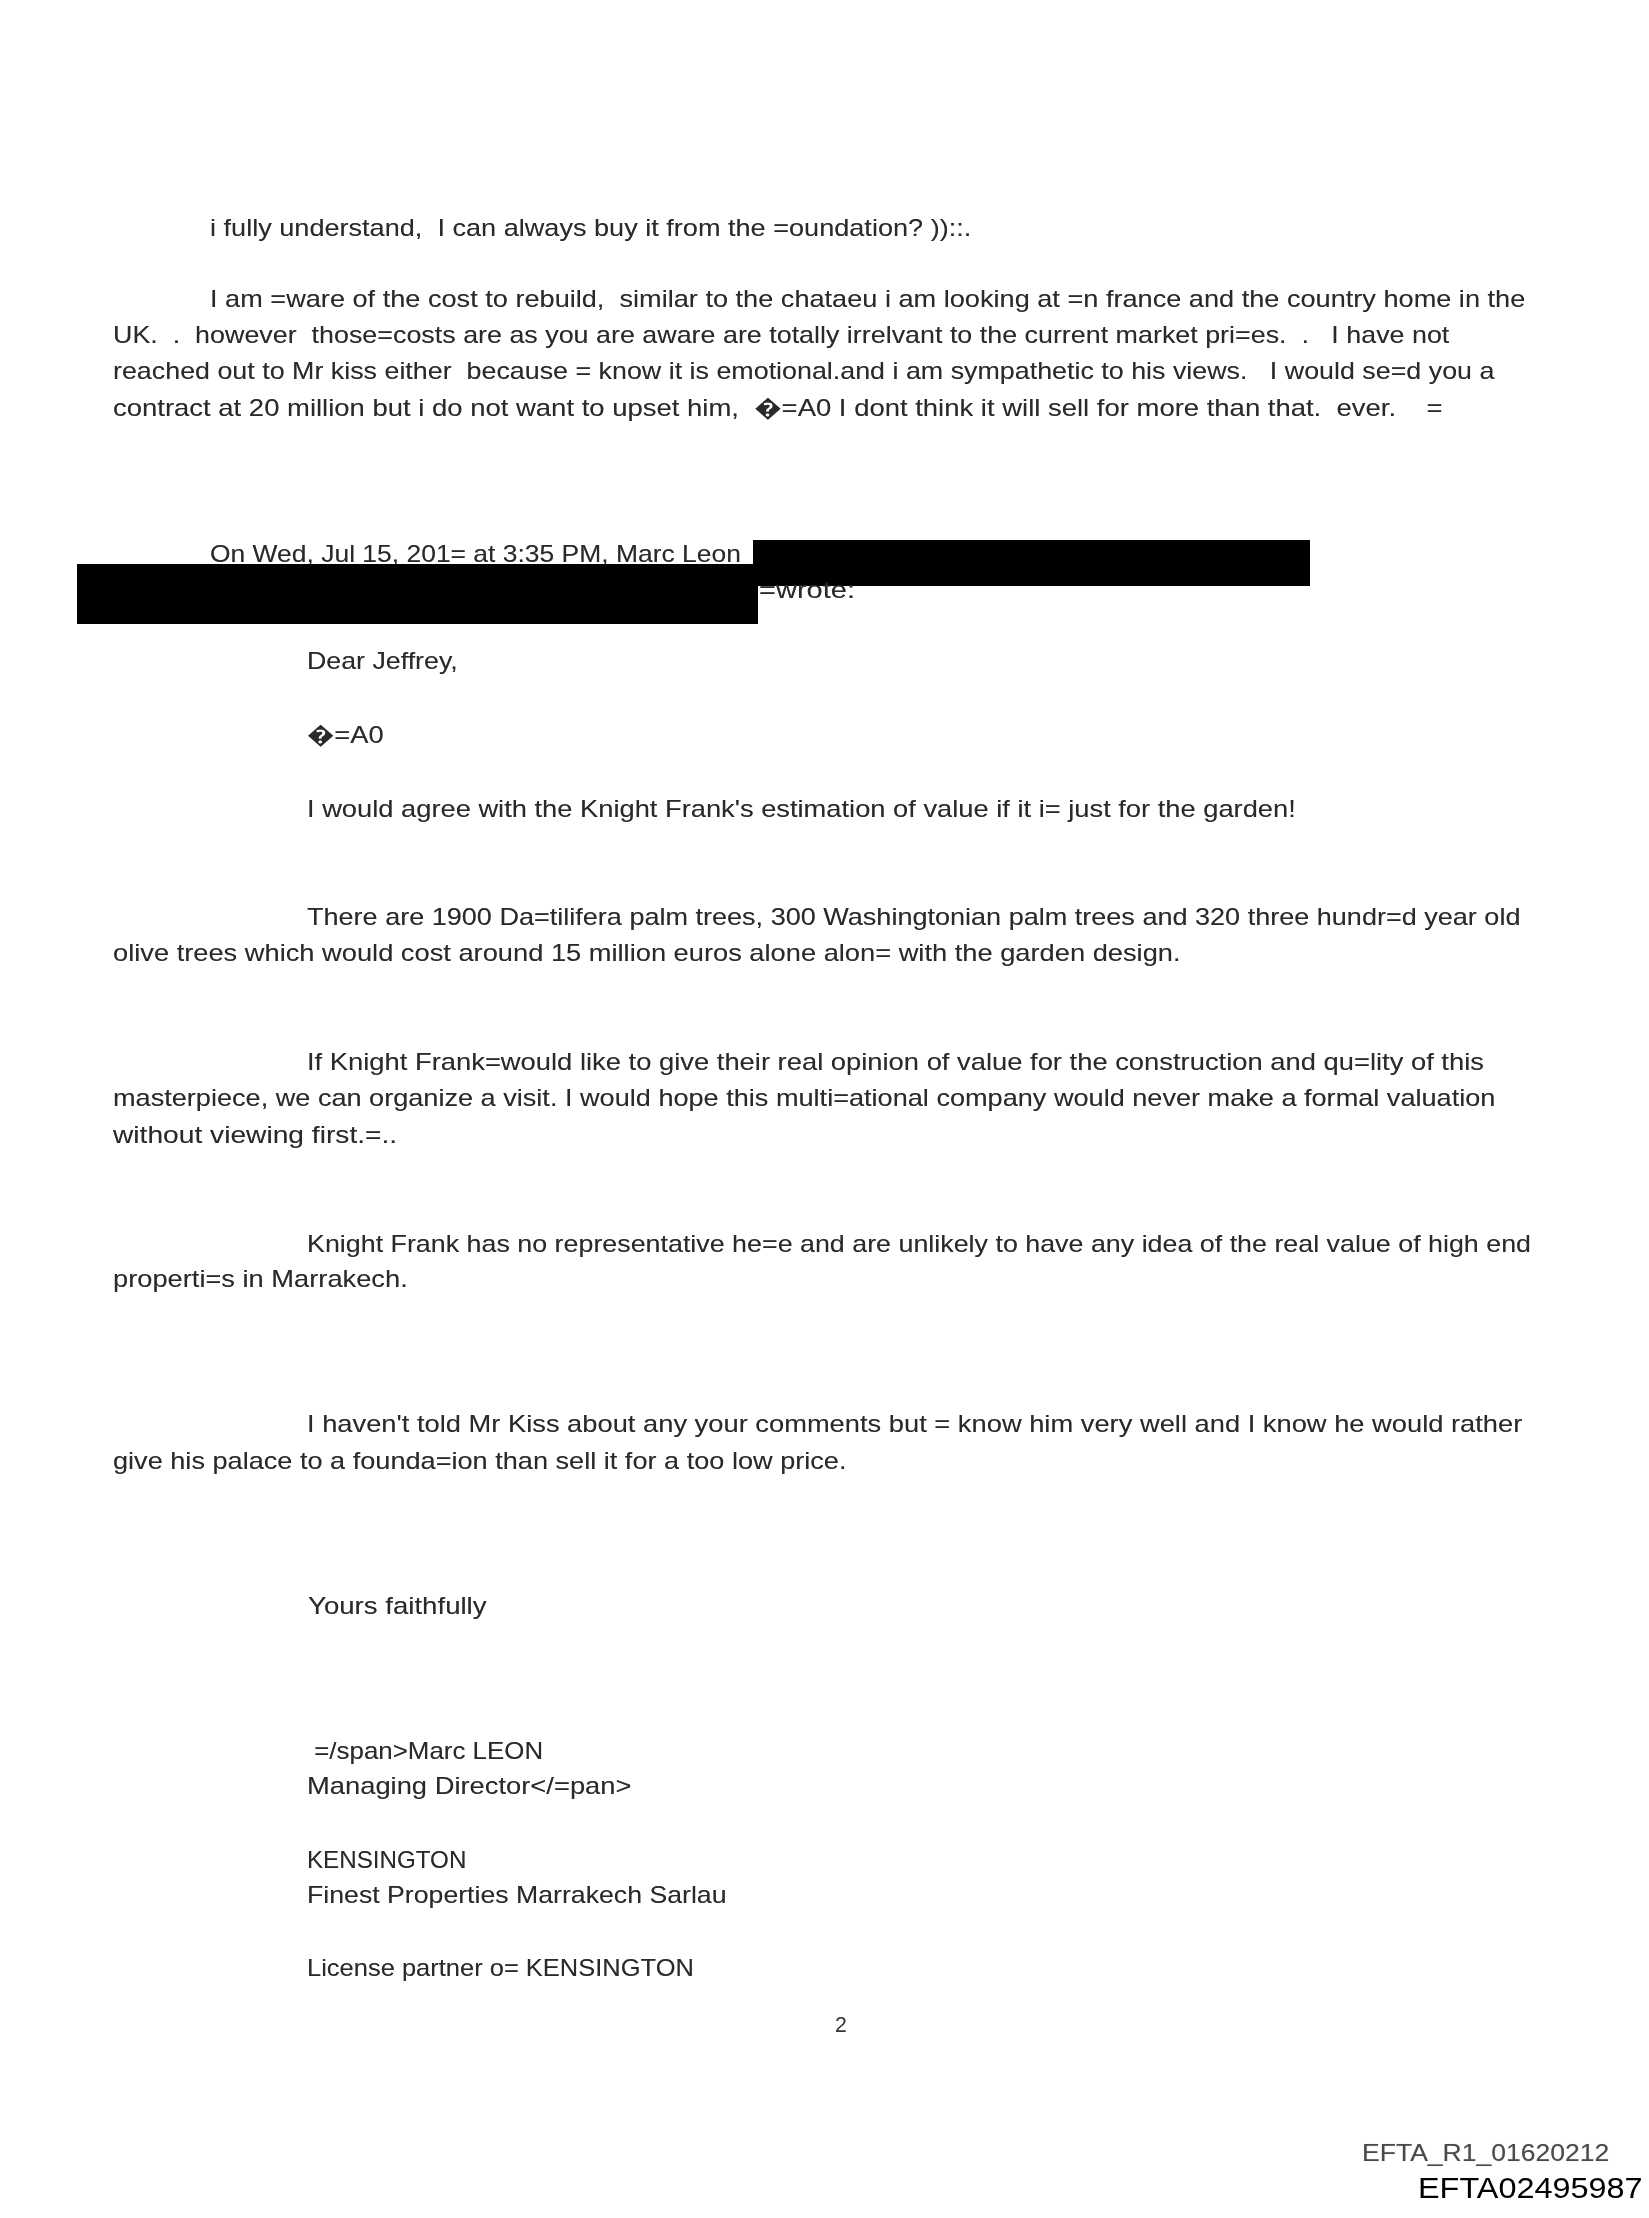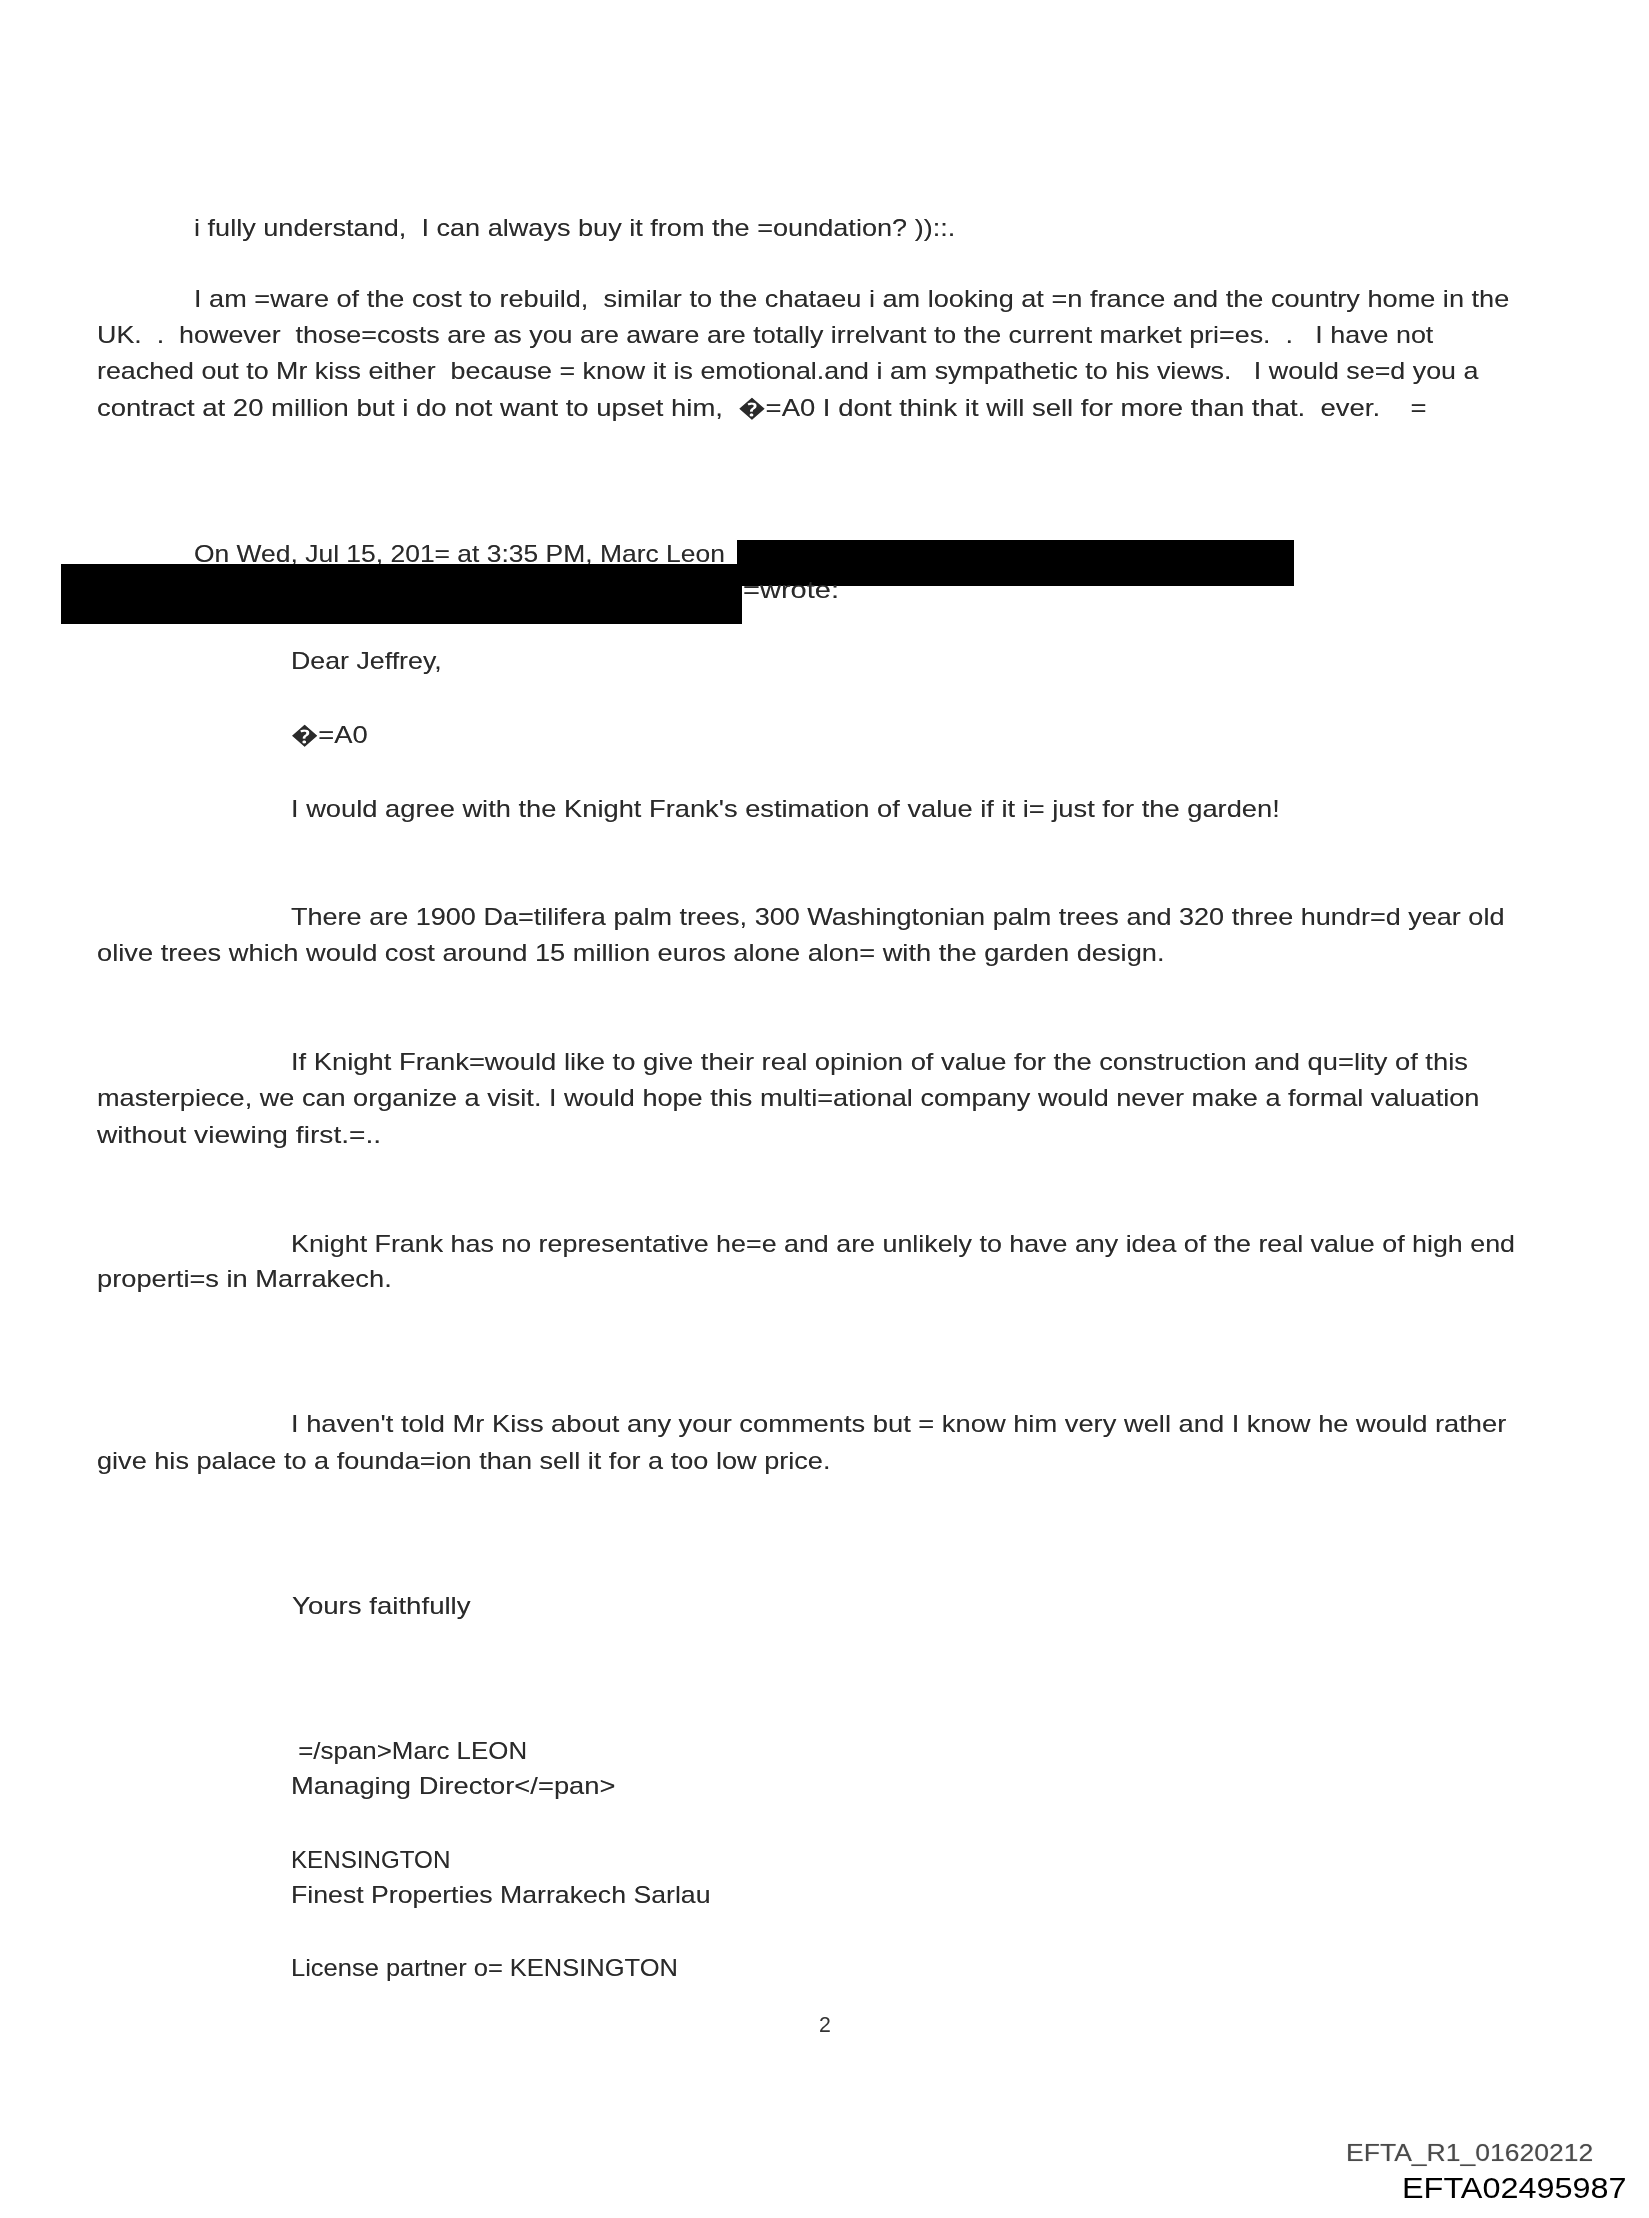--- a/index.html
+++ b/index.html
@@ -8,21 +8,21 @@
     background: #ffffff;
   }
   body {
     width: 1650px;
     height: 2218px;
     position: relative;
     overflow: hidden;
   }
   .page {
     position: absolute;
-    left: 0; top: 0;
+    left: 16px; top: 0;
     width: 1592px;
     height: 2218px;
     background: #ffffff;
     text-align: center;
   }
   .line {
     position: absolute;
     white-space: pre;
     font-family: "Liberation Sans", sans-serif;
     font-size: 24px;

